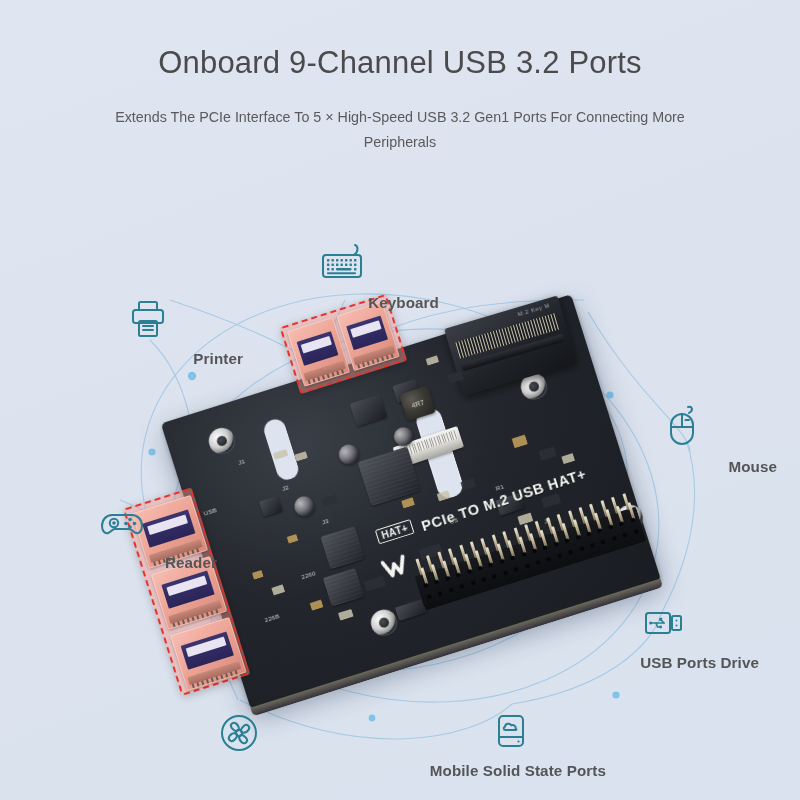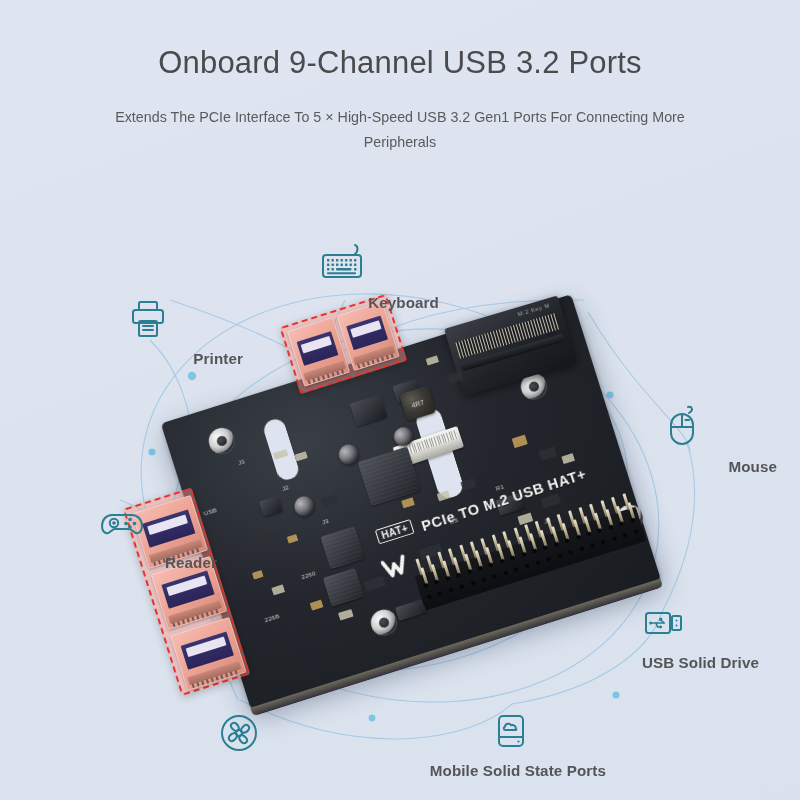--- a/index.html
+++ b/index.html
@@ -576,21 +576,21 @@
         <g stroke="#2b7f92" stroke-width="1.6" fill="none" stroke-linecap="round">
           <path d="M12 18 H25"></path>
           <circle cx="11.6" cy="18" r="1.5" fill="#2b7f92" stroke="none"></circle>
           <path d="M25 18 L21.5 14.5"></path>
           <path d="M22 22 L18.5 22 L17 18"></path>
           <rect x="20.2" y="12.8" width="3" height="3" fill="#2b7f92" stroke="none"></rect>
           <circle cx="21.6" cy="22" r="1.4" fill="#2b7f92" stroke="none"></circle>
         </g>
       </svg>
     </div>
-    <div class="lb">USB Solid Drive</div>
+    <div class="lb">USB Ports Drive</div>
   </div>
 
   <div class="periph" style="left:239px; top:710px;">
     <div class="ic">
       <svg width="44" height="44" viewBox="0 0 44 44" xmlns="http://www.w3.org/2000/svg">
         <circle cx="22" cy="21" r="17" fill="none" stroke="#2b7f92" stroke-width="2"></circle>
         <circle cx="22" cy="21" r="3.2" fill="none" stroke="#2b7f92" stroke-width="2"></circle>
         <g fill="none" stroke="#2b7f92" stroke-width="2" stroke-linejoin="round">
           <path d="M22 18 C 22 12, 17 9, 14.5 12 C 12.3 14.6, 16 17.8, 19.5 19.5 Z"></path>
           <path d="M25 21 C 31 21, 34 16, 31 13.5 C 28.4 11.3, 25.2 15, 23.5 18.5 Z"></path>

